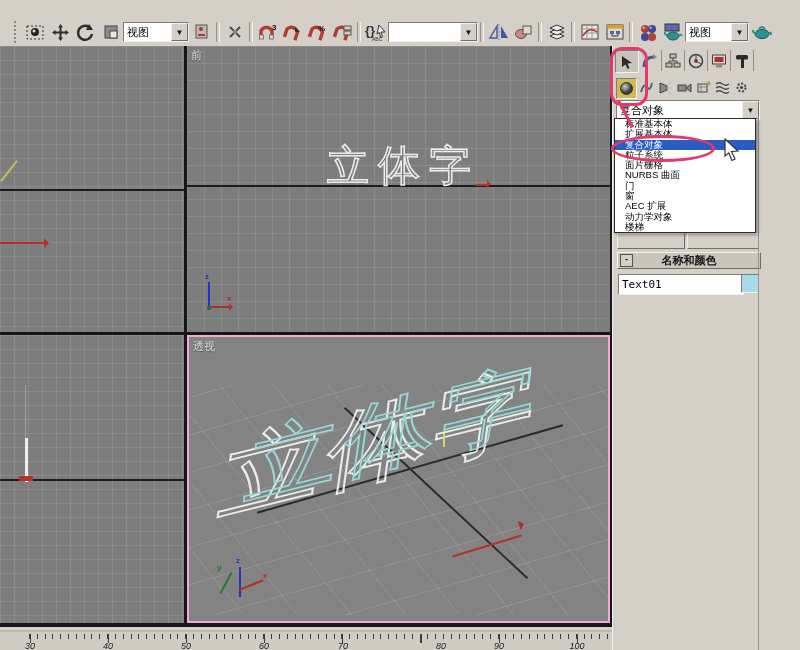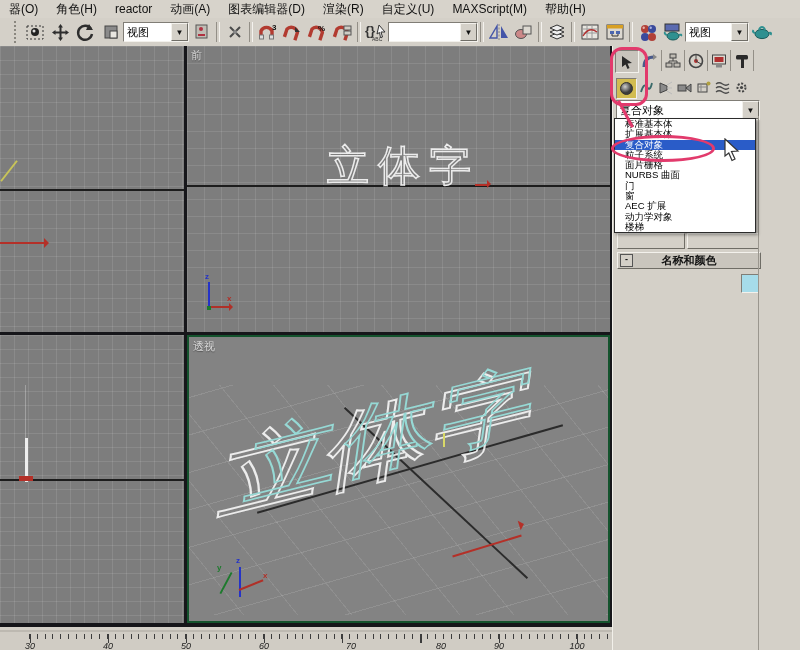--- a/index.html
+++ b/index.html
@@ -28,21 +28,21 @@
   .vp .grid{position:absolute;inset:0;
      background-image:linear-gradient(rgba(255,255,255,.10) 1px,transparent 1px),
                       linear-gradient(90deg,rgba(255,255,255,.10) 1px,transparent 1px);
      background-size:14px 14px;}
   .vp-label{position:absolute;left:4px;top:2px;font-size:11px;color:#d9d9d9;z-index:5;
             text-shadow:0 1px 1px rgba(0,0,0,.4);}
   .axis-h{position:absolute;height:2px;background:#1c1c1c;}
   .redline{position:absolute;height:2px;background:#b43028;}
   .redhead{position:absolute;width:0;height:0;border:5px solid transparent;border-left-color:#b43028;}
   
-  .vp-persp{border:2px solid #14532d;background:#838383;}
+  .vp-persp{border:2px solid #f9a8d4;background:#838383;}
   .persp-grid{position:absolute;left:0;right:0;top:48px;bottom:6px;opacity:.9;
      background-image:
        repeating-linear-gradient(344deg,rgba(255,255,255,.13) 0 1px,transparent 1px 36px),
        repeating-linear-gradient(51deg,rgba(255,255,255,.11) 0 1px,transparent 1px 42px);}
   .persp-axis{position:absolute;height:2px;background:#2b2b2b;}
   .persp-textwrap{position:absolute;left:52px;top:78px;transform:rotate(-14deg) skewX(-22deg) scaleY(.8);
      transform-origin:left bottom;}
   .persp-text{font-size:95px;line-height:1;letter-spacing:6px;color:transparent;white-space:nowrap;
      font-family:"DejaVu Sans",sans-serif;}
   .persp-text.white{position:absolute;left:-12px;top:8px;-webkit-text-stroke:2px rgba(255,255,255,.85);transform:scale(1.09);}
@@ -98,31 +98,20 @@
        repeating-linear-gradient(90deg,#3c3c3c 0 1px,transparent 1px 78.1px);
      background-size:100% 5px,100% 9px;background-repeat:no-repeat;background-position:29px 0,30px 0;}
   .ruler .num{position:absolute;top:9px;width:24px;text-align:center;font-size:9px;color:#222;font-style:italic;}
   svg{display:block;}
 </style>
 </head>
 <body>
 
 <div id="app">
 
-  <div class="menubar">
-    <span class="mi">器(O)</span>
-    <span class="mi">角色(H)</span>
-    <span class="mi">reactor</span>
-    <span class="mi">动画(A)</span>
-    <span class="mi">图表编辑器(D)</span>
-    <span class="mi">渲染(R)</span>
-    <span class="mi">自定义(U)</span>
-    <span class="mi">MAXScript(M)</span>
-    <span class="mi">帮助(H)</span>
-  </div>
 
   <div class="toolbar">
     <span class="tb-grip"></span>
     <span class="tb-btn">
       <svg width="19" height="17">
           <rect x="1" y="2" width="16" height="13" fill="none" stroke="#333" stroke-dasharray="2 2"></rect>
           <circle cx="9" cy="8" r="4" fill="#222"></circle>
           <circle cx="8" cy="7" r="1.5" fill="#ddd"></circle>
         </svg>
     </span>
@@ -441,20 +430,21 @@
       <div class="dd-item">窗</div>
       <div class="dd-item">AEC 扩展</div>
       <div class="dd-item">动力学对象</div>
       <div class="dd-item">楼梯</div>
     </div>
 
     <div class="rollout-head" style="top:206px;">
       <span class="roll-minus">-</span>
       <span>名称和颜色</span>
     </div>
+    <input class="name-field" style="top: 228px;" value="Text01">
     <span class="color-swatch" style="left:128px;top:228px;"></span>
 
     <div style="position:absolute;left:145px;top:70px;width:1px;height:534px;background:#9a968e;"></div>
   </div>
 
   <div class="anno-rect" style="left:610px;top:47px;width:32px;height:53px;"></div>
   <div class="anno-tail" style="left:624px;top:99px;height:30px;transform:rotate(-28deg);"></div>
   <div class="anno-ellipse" style="left:611px;top:135px;width:98px;height:21px;"></div>
 
   <div class="cursor" style="left:723px;top:138px;">
@@ -462,19 +452,19 @@
         <path d="M2 1 L15 13 L8.5 13.5 L12 21 L9 22.5 L5.8 15 L2 18 Z" fill="#fff" stroke="#333" stroke-width="1.2"></path>
       </svg>
   </div>
 
   <div class="ruler">
     <div class="ticks"></div>
     <span class="num" style="left:18px;">30</span>
     <span class="num" style="left:96px;">40</span>
     <span class="num" style="left:174px;">50</span>
     <span class="num" style="left:252px;">60</span>
-    <span class="num" style="left:339px;">70</span>
+    <span class="num" style="left:331px;">70</span>
     <span class="num" style="left:429px;">80</span>
     <span class="num" style="left:487px;">90</span>
     <span class="num" style="left:565px;">100</span>
   </div>
 
 </div>
 
 </body></html>

